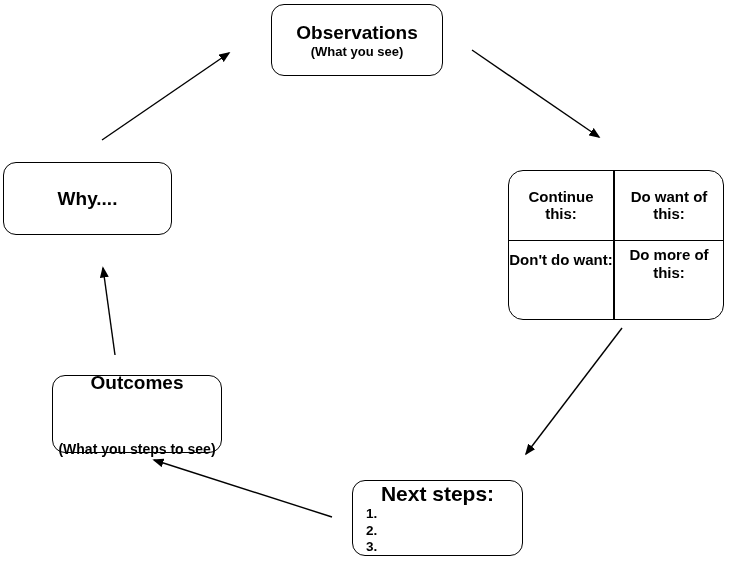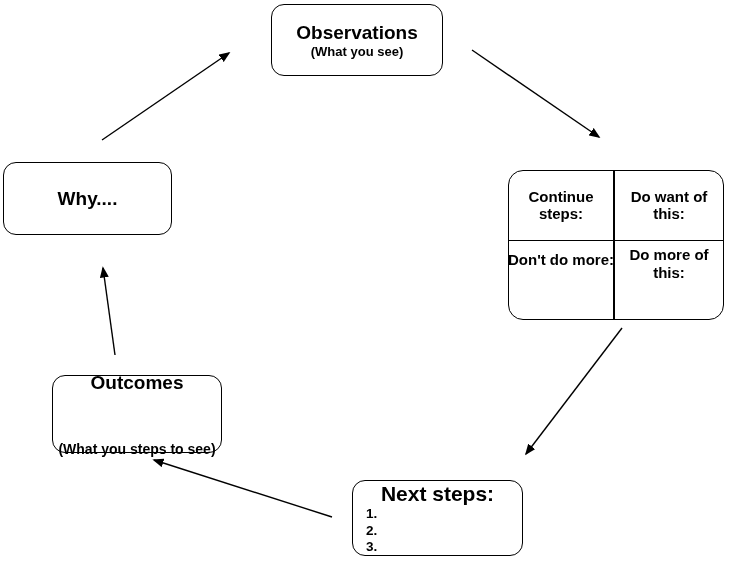--- a/index.html
+++ b/index.html
@@ -87,24 +87,24 @@
 
   <div class="node center obs">
     <div class="title">Observations</div>
     <div class="subtitle">(What you see)</div>
   </div>
 
   <div class="node grid">
     <div class="vdiv"></div>
     <div class="hdiv"></div>
     <div class="cell tl">Continue
-steps:</div>
+this:</div>
     <div class="cell tr">Do want of
 this:</div>
-    <div class="cell bl">Don't do more:</div>
+    <div class="cell bl">Don't do want:</div>
     <div class="cell br">Do more of
 this:</div>
   </div>
 
   <div class="node center why">
     <div class="title">Why....</div>
   </div>
 
   <div class="node center out">
     <div class="title">Outcomes</div>

